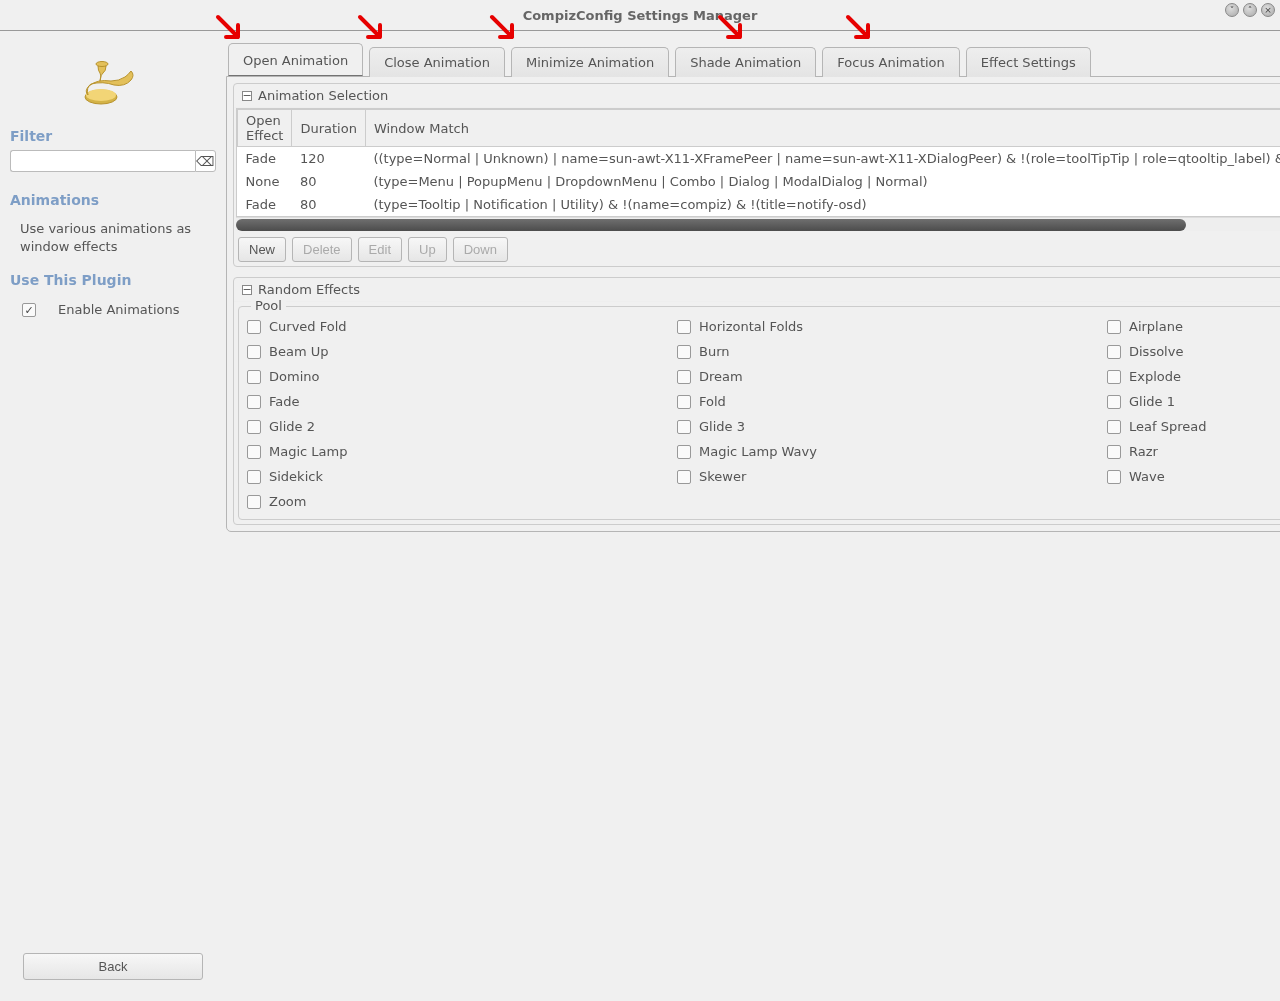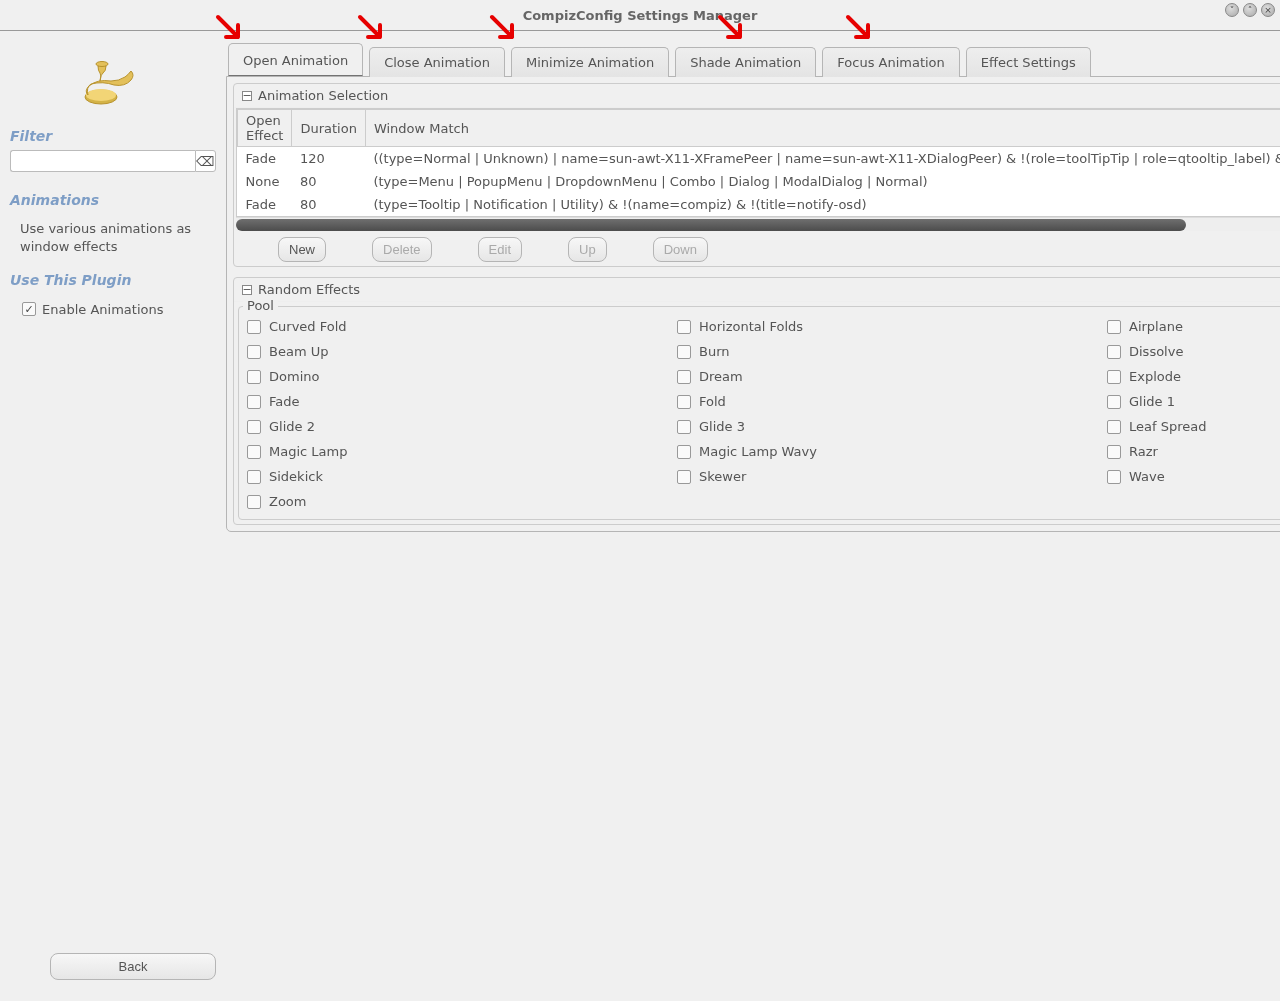--- a/index.html
+++ b/index.html
@@ -60,21 +60,20 @@
   .sidebar .lamp {
     display: flex;
     justify-content: center;
     padding: 10px 0 20px;
   }
   .sidebar h3 {
     color: #7e9ec6;
     font-size: 14px;
     font-weight: bold;
     margin: 2px 0 6px;
-    font-style: italic;
   }
   .filter-row {
     display: flex;
     align-items: stretch;
     margin-bottom: 18px;
   }
   .filter-input {
     flex: 1;
     border: 1px solid #bbb;
     border-right: none;
@@ -94,44 +93,43 @@
     font-size: 13px;
   }
   .sidebar .desc {
     color: #555;
     font-size: 13px;
     line-height: 1.4;
     padding: 6px 8px 14px 10px;
   }
   .enable-row {
     display: flex;
-    align-items: flex-start;
-    gap: 6px;
+    align-items: flex-end;
+    gap: 22px;
     padding: 8px 4px 4px 12px;
   }
   .chk {
     width: 14px; height: 14px;
     border: 1px solid #999;
     border-radius: 2px;
     background: #fafafa;
     display: inline-flex; align-items: center; justify-content: center;
     font-size: 11px; color: #444;
   }
   .chk.checked::after { content: "✓"; }
   .spacer { flex: 1; }
   .back-row { padding: 10px 0 20px 0; display:flex; justify-content:center; }
   .btn {
     border: 1px solid #b5b5b5;
     background: linear-gradient(#f7f7f7, #e6e6e6);
-    border-radius: 8px;
+    border-radius: 3px;
     padding: 4px 10px;
     color: #555;
     font-size: 13px;
     cursor: pointer;
-    margin-left: 40px;
   }
   .btn.big { width: 180px; text-align:center; padding:5px 0; }
   .btn:disabled, .btn.disabled {
     color: #aaa;
     cursor: default;
   }
 
   
   .main {
     flex: 1;
@@ -261,21 +259,21 @@
   .pool-frame {
     border: 1px solid #ccc;
     border-radius: 4px;
     padding: 6px 8px 10px;
     margin: 4px;
     position: relative;
   }
   .pool-title {
     position: absolute;
     top: -9px;
-    left: 4px;
+    left: 12px;
     background: #f0f0f0;
     padding: 0 4px;
     font-size: 13px;
     color: #555;
   }
   .pool-grid {
     display: grid;
     grid-template-columns: 1fr 1fr 1fr;
     row-gap: 10px;
     column-gap: 10px;

